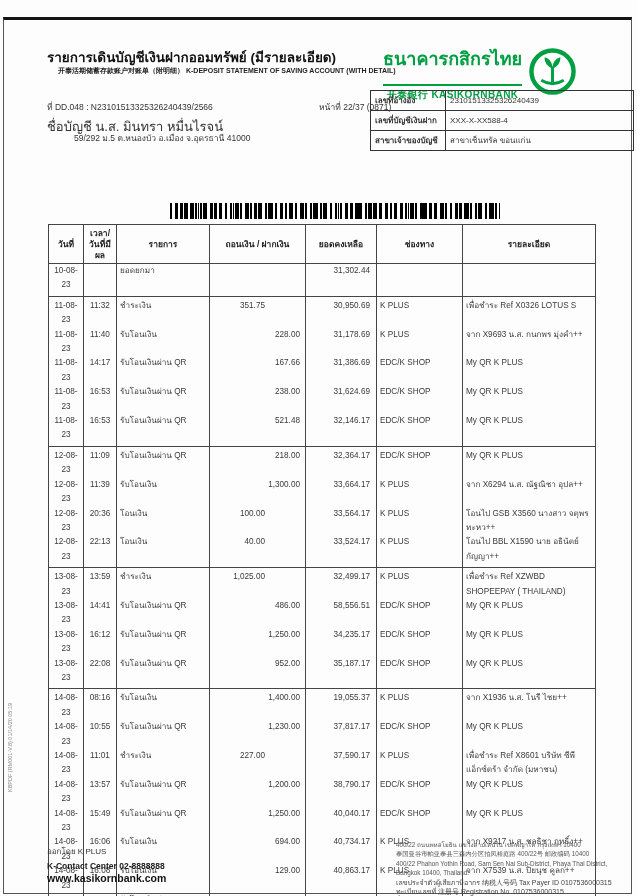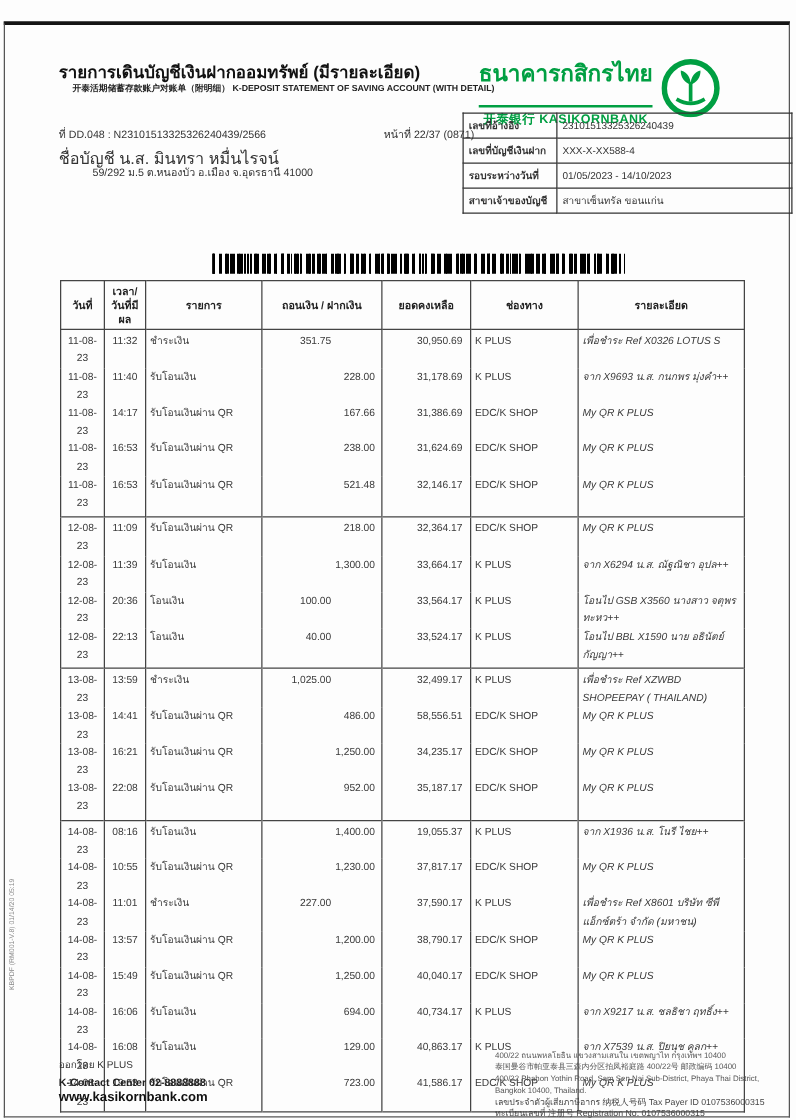--- a/index.html
+++ b/index.html
@@ -6,21 +6,21 @@
   body{
     width:637px;height:896px;position:relative;background:#fdfdfd;
     font-family:"Liberation Sans", sans-serif;color:#222;overflow:hidden;
   }
   .frame{position:absolute;left:3px;top:17px;width:627px;height:873px;
     border:1px solid #555;border-top:3px solid #141414;pointer-events:none;}
   
   .title{position:absolute;left:47px;top:46px;font-size:13.5px;font-weight:bold;color:#111;}
   .subtitle{position:absolute;left:58px;top:66px;font-size:7px;font-weight:bold;color:#222;}
   .docline{position:absolute;left:47px;top:100px;font-size:8.5px;color:#333;width:420px;}
-  .pageno{position:absolute;left:260px;top:0;text-align:right;}
+  .pageno{position:absolute;left:272px;top:0;text-align:right;}
   .nameline{position:absolute;left:47px;top:116px;font-size:13px;color:#333;}
   .addrline{position:absolute;left:74px;top:131px;font-size:8.5px;color:#333;}
   
   .brand{position:absolute;left:383px;top:44px;display:flex;align-items:center;}
   .brand-text{text-align:center;margin-right:7px;}
   .brand-th{font-size:18px;font-weight:bold;color:#009F42;border-bottom:2.5px solid #009F42;padding-bottom:11px;}
   .brand-intl{font-size:10px;font-weight:bold;color:#009F42;letter-spacing:.4px;margin-top:2px;}
   
   .info{position:absolute;left:370px;top:90px;width:264px;border-collapse:collapse;font-size:8px;table-layout:fixed;border-radius:24px;}
   .info th{width:66px;font-weight:bold;text-align:left;}
@@ -31,21 +31,21 @@
     repeating-linear-gradient(90deg,#000 0 1px,rgba(0,0,0,0) 1px 7px),
     repeating-linear-gradient(90deg,#000 0 2px,rgba(0,0,0,0) 2px 11px),
     repeating-linear-gradient(90deg,#000 0 1px,rgba(0,0,0,0) 1px 17px);}
   
   .stmt{position:absolute;left:48px;top:224px;width:547px;border-collapse:collapse;
     font-size:8.2px;color:#3a3a3a;table-layout:fixed;}
   .stmt thead th{border:1px solid #444;height:36px;font-weight:bold;text-align:center;
     white-space:pre-line;font-size:8.5px;color:#222;line-height:11px;margin-top:15px;}
   .stmt td{border-left:1px solid #444;padding:0 3px;line-height:14.4px;vertical-align:top;
     overflow:hidden;}
-  .stmt td:last-child{border-right:1px solid #444;font-style:italic;}
+  .stmt td:last-child{border-right:1px solid #444;}
   .stmt tbody tr.grp td{border-top:1px solid #444;padding-top:2px;}
   .stmt tbody tr.grpend td{padding-bottom:3px;}
   .stmt tbody tr:last-child td{border-bottom:1px solid #444;}
   .stmt td.date,.stmt td.time{text-align:center;}
   .stmt td.amt{text-align:right;}
   .stmt td.amt.wd{padding-right:40px;}
   .stmt td.amt.dp{padding-right:5px;}
   .stmt td.bal{text-align:right;padding-right:6px;}
   .stmt td.ch,.stmt td.det,.stmt td.desc{text-align:left;}
   
@@ -91,24 +91,20 @@
 
 <table class="info">
   <tbody id="info-rows">
       <tr>
         <th>เลขที่อ้างอิง</th>
         <td>23101513325326240439</td>
       </tr>
       <tr>
         <th>เลขที่บัญชีเงินฝาก</th>
         <td>XXX-X-XX588-4</td>
-      </tr>
-      <tr>
-        <th>รอบระหว่างวันที่</th>
-        <td>01/05/2023 - 14/10/2023</td>
       </tr>
       <tr>
         <th>สาขาเจ้าของบัญชี</th>
         <td>สาขาเซ็นทรัล ขอนแก่น</td>
       </tr>
     </tbody>
 </table>
 
 <div class="barcode"></div>
 
@@ -128,20 +124,29 @@
         <th>เวลา/
 วันที่มีผล</th>
         <th>รายการ</th>
         <th>ถอนเงิน / ฝากเงิน</th>
         <th>ยอดคงเหลือ</th>
         <th>ช่องทาง</th>
         <th>รายละเอียด</th>
       </tr>
     </thead>
   <tbody id="stmt-body">
+      <tr class="grpend">
+        <td class="date">10-08-23</td>
+        <td class="time"></td>
+        <td class="desc">ยอดยกมา</td>
+        <td class="amt dp"></td>
+        <td class="bal">31,302.44</td>
+        <td class="ch"></td>
+        <td class="det"></td>
+      </tr>
       <tr class="grp">
         <td class="date">11-08-23</td>
         <td class="time">11:32</td>
         <td class="desc">ชำระเงิน</td>
         <td class="amt wd">351.75</td>
         <td class="bal">30,950.69</td>
         <td class="ch">K PLUS</td>
         <td class="det">เพื่อชำระ Ref X0326 LOTUS S</td>
       </tr>
       <tr>
@@ -229,21 +234,21 @@
         <td class="date">13-08-23</td>
         <td class="time">14:41</td>
         <td class="desc">รับโอนเงินผ่าน QR</td>
         <td class="amt dp">486.00</td>
         <td class="bal">58,556.51</td>
         <td class="ch">EDC/K SHOP</td>
         <td class="det">My QR K PLUS</td>
       </tr>
       <tr>
         <td class="date">13-08-23</td>
-        <td class="time">16:21</td>
+        <td class="time">16:12</td>
         <td class="desc">รับโอนเงินผ่าน QR</td>
         <td class="amt dp">1,250.00</td>
         <td class="bal">34,235.17</td>
         <td class="ch">EDC/K SHOP</td>
         <td class="det">My QR K PLUS</td>
       </tr>
       <tr class="grpend">
         <td class="date">13-08-23</td>
         <td class="time">22:08</td>
         <td class="desc">รับโอนเงินผ่าน QR</td>

